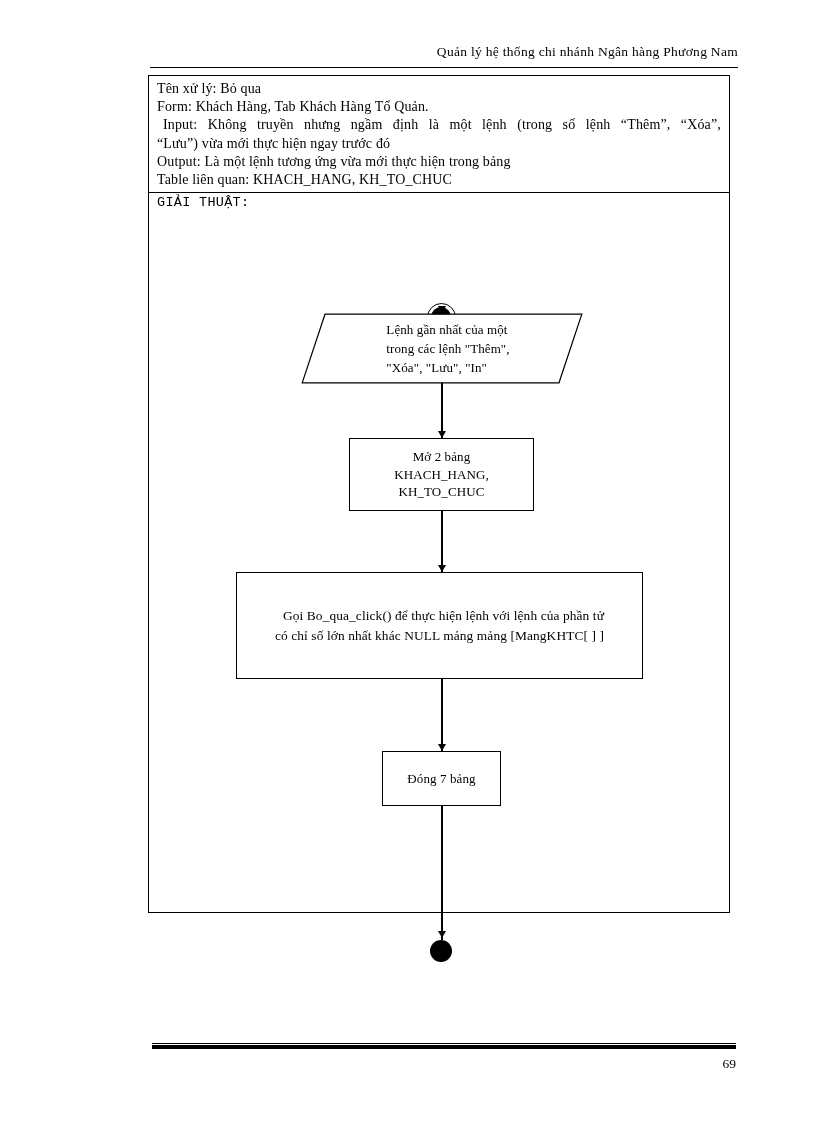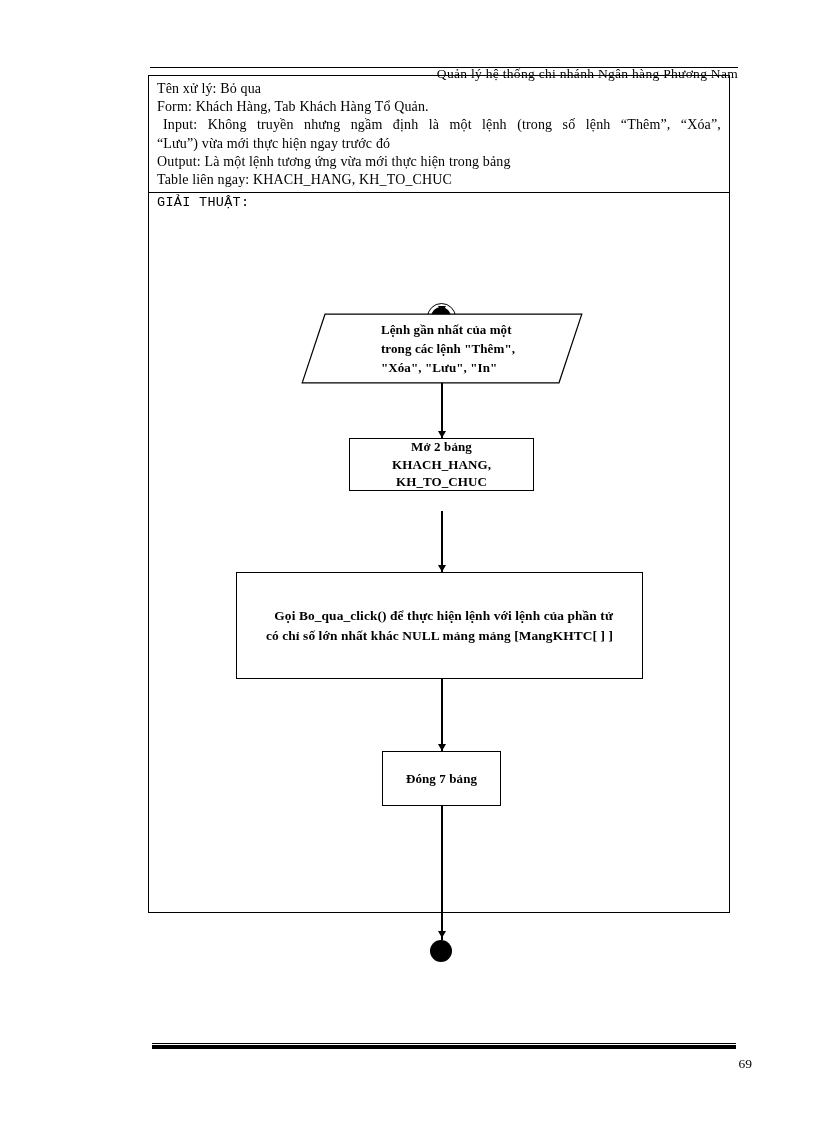--- a/index.html
+++ b/index.html
@@ -19,21 +19,20 @@
   
   #page-header {
     position: absolute;
     left: 150px;
     top: 44px;
     width: 588px;
     text-align: right;
     font-size: 13.5px;
     letter-spacing: 0.3px;
     white-space: nowrap;
-    margin-top: 22px;
   }
   #header-rule {
     position: absolute;
     left: 150px;
     top: 67px;
     width: 588px;
     height: 1px;
     background: #000;
   }
 
@@ -99,21 +98,20 @@
   }
   .fc-rect {
     border: 1.2px solid #000;
     background: #fff;
   }
   .fc-text {
     font-size: 13px;
     line-height: 17.5px;
     letter-spacing: 0.1px;
     padding: 0 6px;
-    font-weight: bold;
   }
   .fc-text.para {
     font-size: 13px;
     line-height: 19px;
   }
   .fc-text.big {
     font-size: 13.4px;
     line-height: 20px;
     padding: 0 10px;
     text-align: right;
@@ -212,38 +210,37 @@
     height: 3px;
     background: #000;
   }
   #page-number {
     position: absolute;
     left: 0;
     top: 1056px;
     width: 736px;
     text-align: right;
     font-size: 13.5px;
-    padding-left: 16px;
   }
 </style>
 </head>
 <body>
 
 <div id="page-header">Quản lý hệ thống chi nhánh Ngân hàng Phương Nam</div>
 <div id="header-rule"></div>
 
 <div id="spec-box">
 
   <div id="info-block">
     <div class="info-line">Tên xử lý:  Bỏ qua</div>
     <div class="info-line">Form:  Khách Hàng,  Tab Khách Hàng Tổ Quản.</div>
     <div class="info-line just">Input:  Không truyền nhưng ngầm định là một lệnh (trong  số lệnh “Thêm”,  “Xóa”,</div>
     <div class="info-line">“Lưu”)  vừa mới thực hiện  ngay trước đó</div>
     <div class="info-line">Output:  Là một lệnh tương ứng vừa mới thực hiện  trong bảng</div>
-    <div class="info-line">Table liên  ngay:  KHACH_HANG, KH_TO_CHUC</div>
+    <div class="info-line">Table liên  quan:  KHACH_HANG, KH_TO_CHUC</div>
   </div>
 
   <div id="algo-label">GIẢI THUẬT:</div>
 
   <div id="flowchart">
 
     <div id="start-node">
       <div id="start-node-dot"></div>
     </div>
 
@@ -259,21 +256,21 @@
           <div>Lệnh gần nhất của một</div>
           <div>trong các lệnh "Thêm",</div>
           <div>"Xóa", "Lưu", "In"</div>
         </div>
       </div>
     </div>
 
     <div class="conn" style="top:308px; height:54px;"></div>
     <div class="arrowhead" style="top:355px;"></div>
 
-    <div class="fc-node fc-rect" style="left:200px; top:362px; width:185px; height:53px;">
+    <div class="fc-node fc-rect" style="left:200px; top:362px; width:185px; height:73px;">
       <div class="fc-text">
         <div>Mở 2 bảng</div>
         <div>KHACH_HANG,</div>
         <div>KH_TO_CHUC</div>
       </div>
     </div>
 
     <div class="conn" style="top:435px; height:61px;"></div>
     <div class="arrowhead" style="top:489px;"></div>
 

